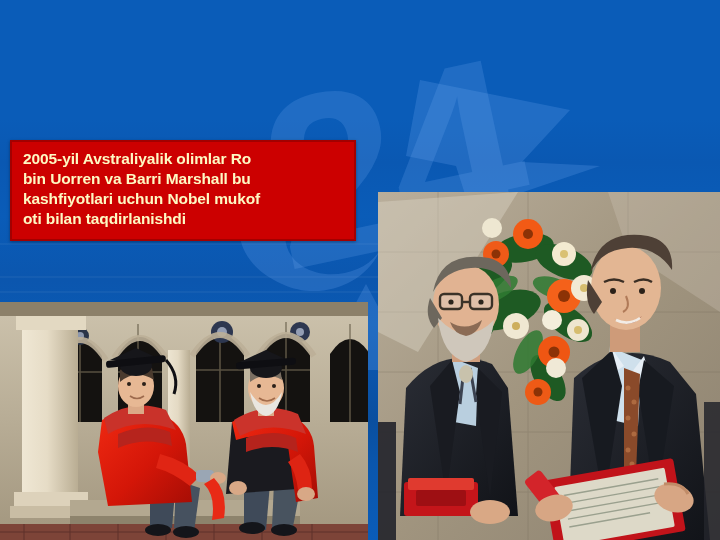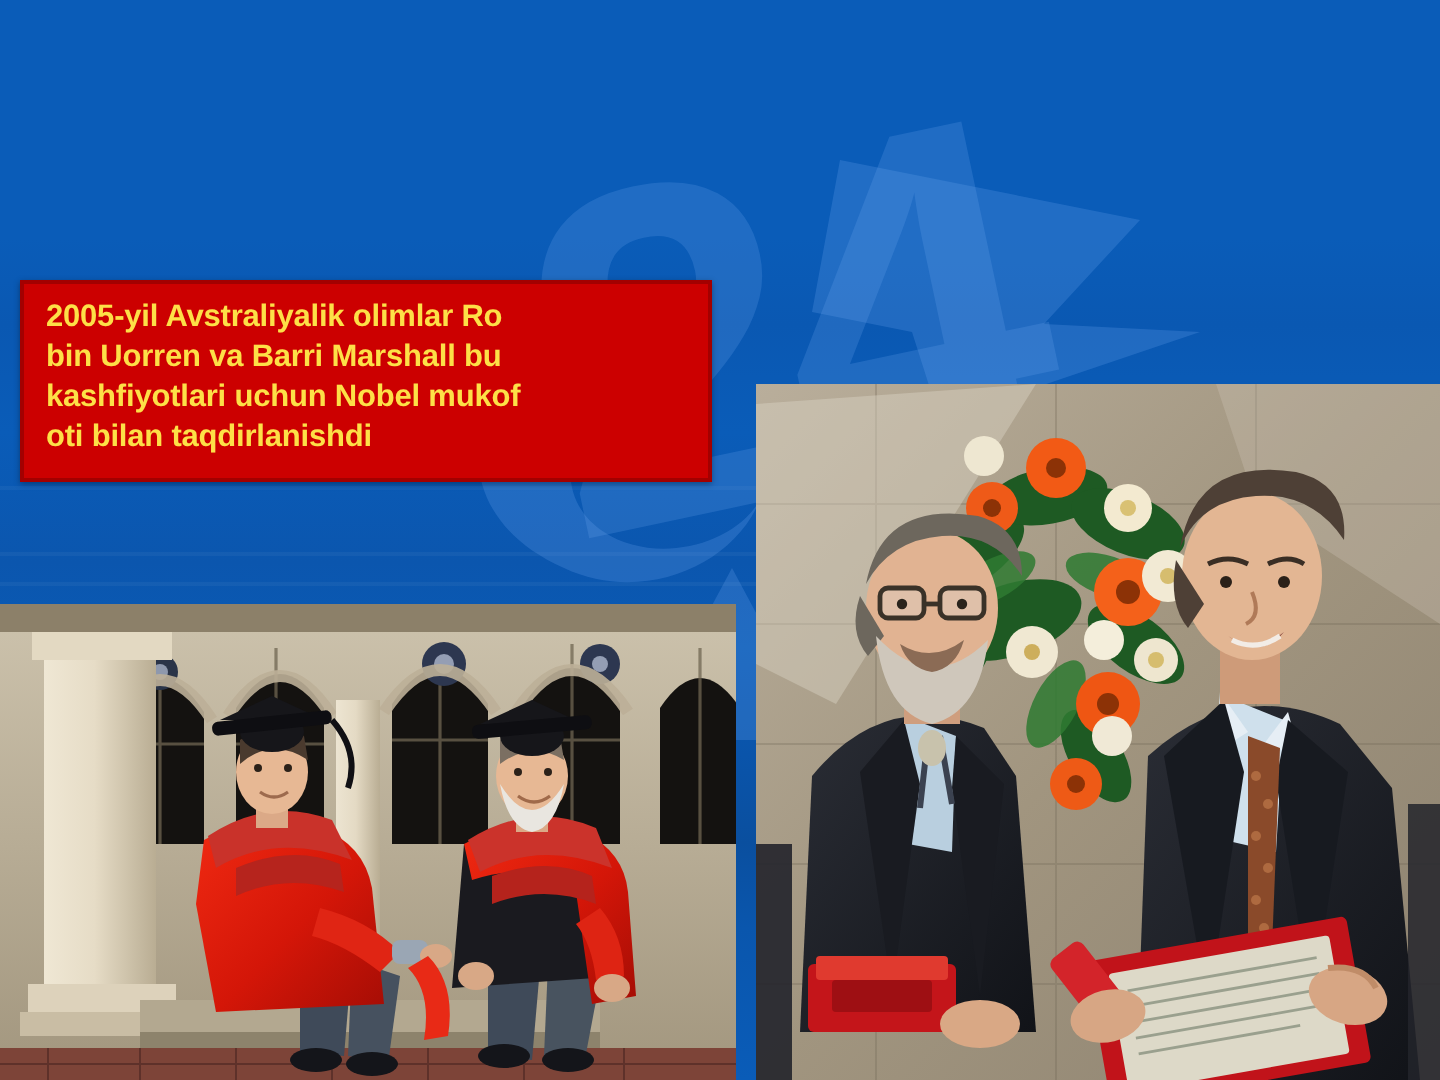--- a/index.html
+++ b/index.html
@@ -83,21 +83,21 @@
     width:346px;
     padding:7px 9px 9px 11px;
     background:#cc0000;
     border:2px solid #a30000;
     box-shadow:0 1px 3px rgba(0,0,0,.35);
   }
   .redbox .rtext{
     font-size:15.5px;
     font-weight:bold;
     line-height:1.30;
-    color:#fde047;
+    color:#fef9c3;
     letter-spacing:-.1px;
     white-space:pre-line;
   }
 
   
   .photo{
     position:absolute;
     overflow:hidden;
     background:#6b6257;
   }

